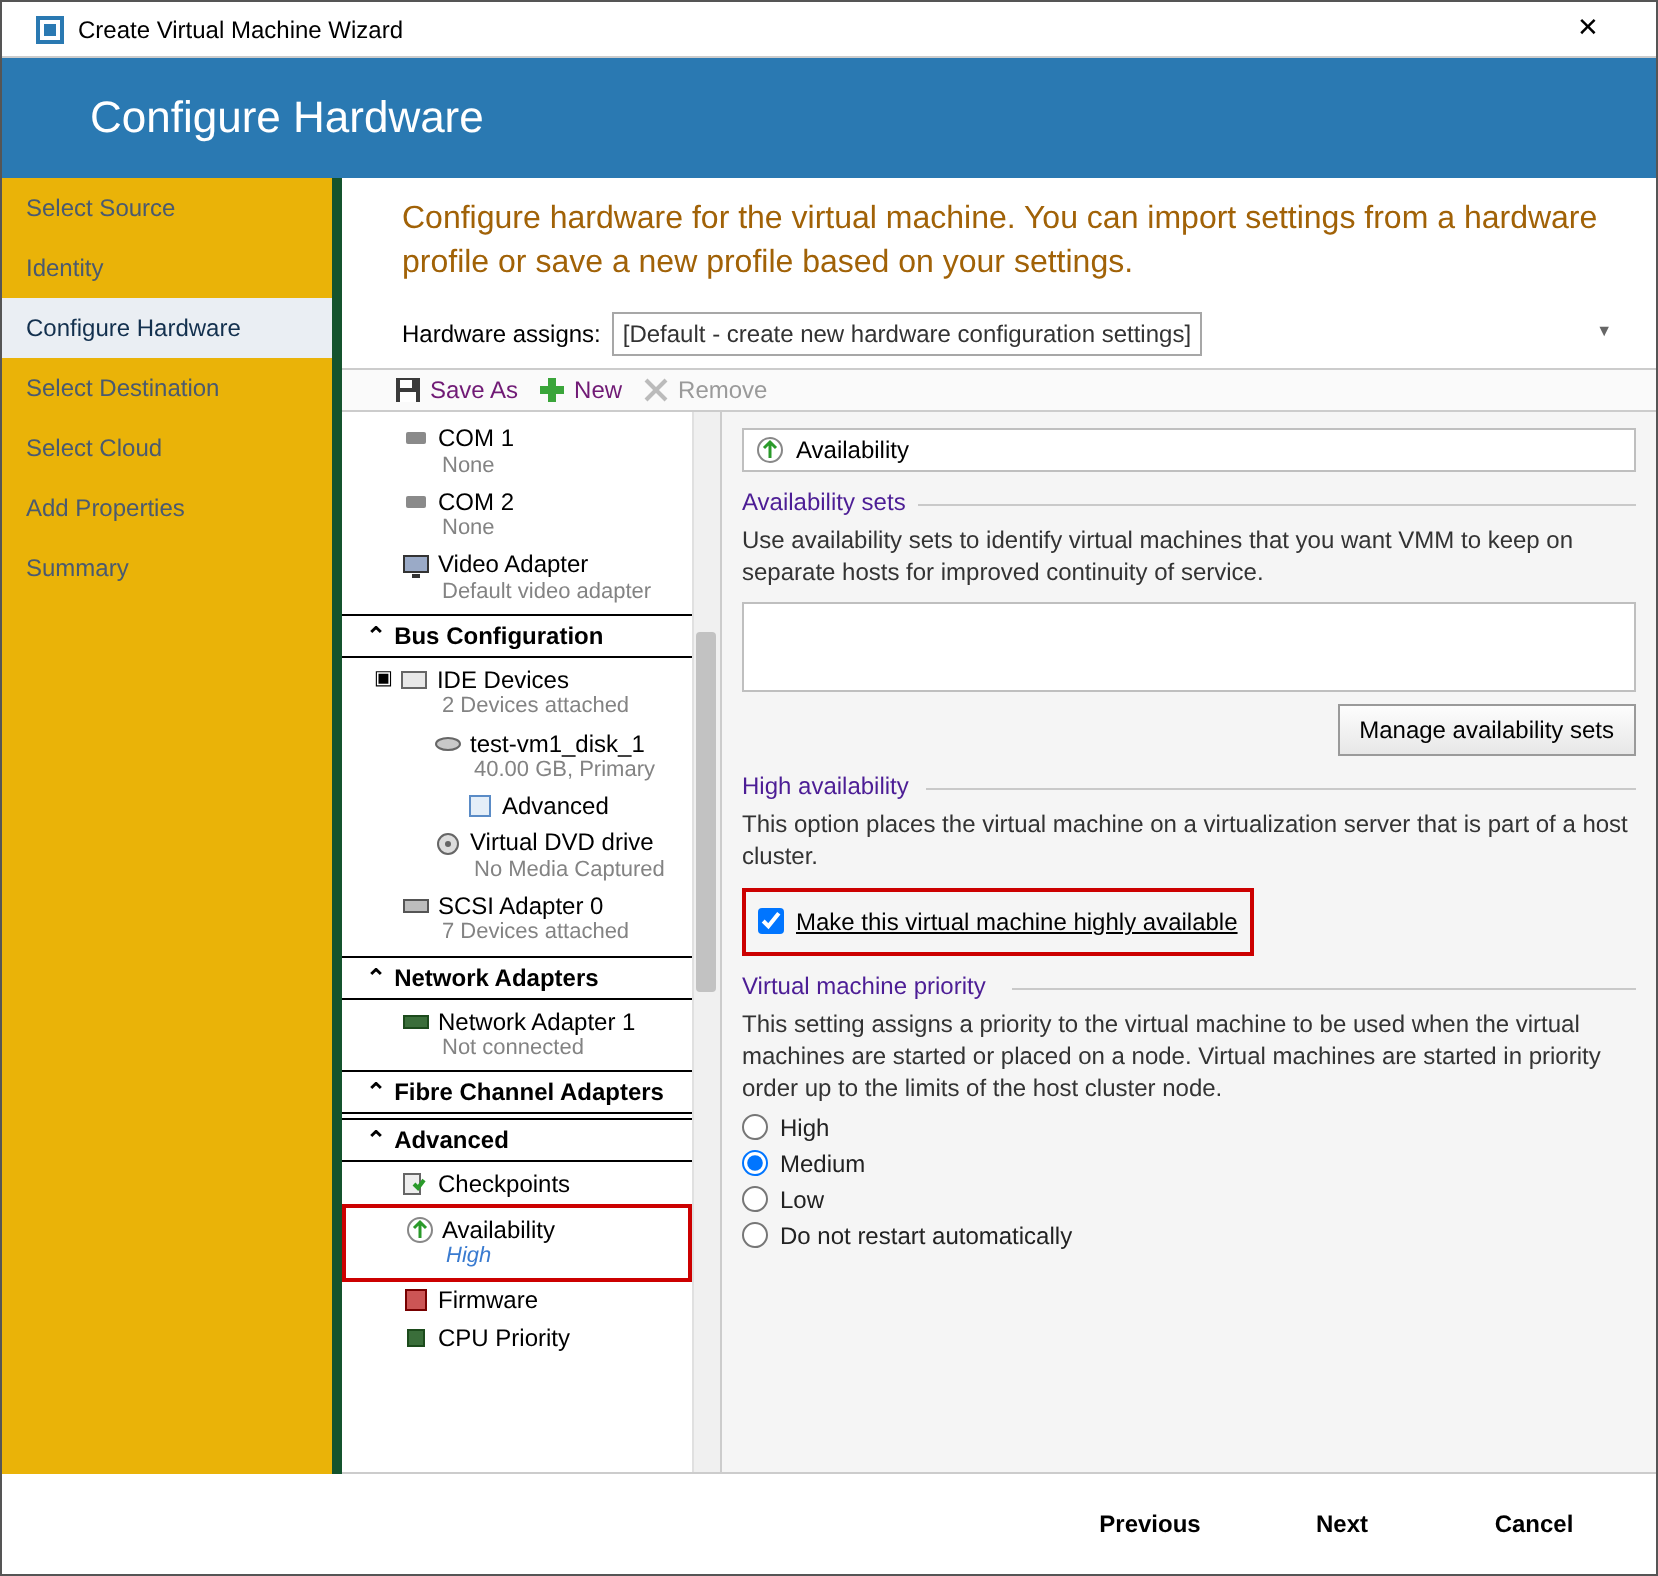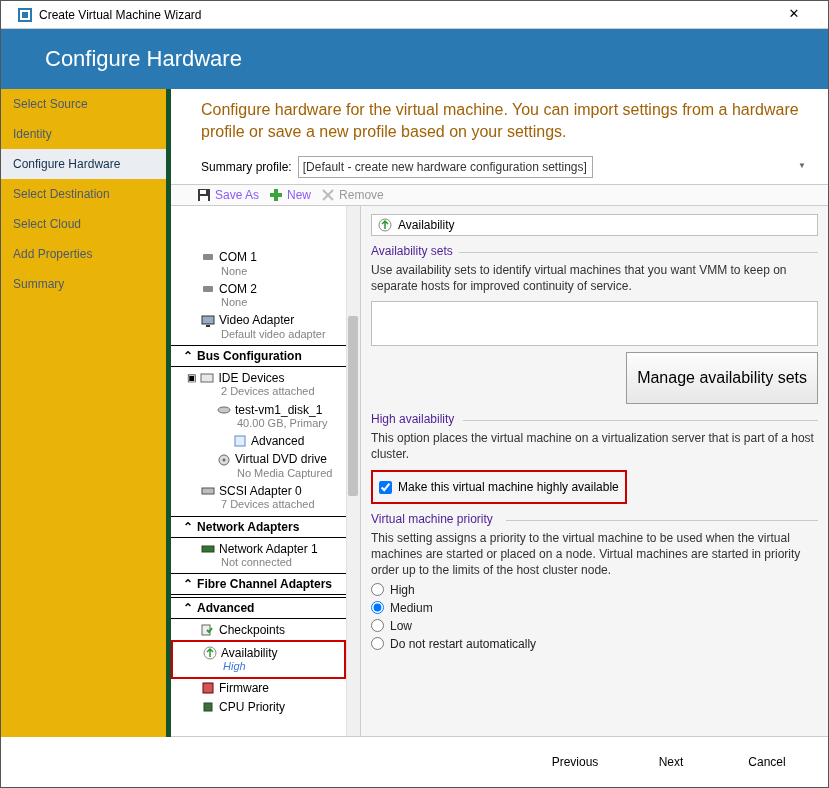--- a/index.html
+++ b/index.html
@@ -22,60 +22,60 @@
   .leftnav .step { padding: 8px 12px; color: #4a5a70; cursor: pointer; }
   .leftnav .step.active { background: #eaeef3; color: #13304e; font-weight: 400; }
 
   
   .main { flex: 1; display: flex; flex-direction: column; overflow: hidden; padding: 0 0 0 0; }
   .main-header { padding: 10px 16px 10px 30px; color: #a16207; font-size: 16px; line-height: 1.35; }
   .hw-profile-row { display: flex; align-items: center; padding: 4px 16px 6px 30px; gap: 6px; }
   .hw-profile-row label { color: #000; font-size: 12px; }
   .hw-profile-row select { flex: 1; height: 22px; border: 1px solid #a7a7a7; background: #fff; padding: 0 4px; font-size: 12px; color: #333; }
   .toolbar { display: flex; align-items: center; gap: 10px; padding: 3px 16px 3px 26px; border-top: 1px solid #ccc; border-bottom: 1px solid #ccc; background: #fafafa; }
-  .toolbar .tbtn { display: inline-flex; align-items: center; gap: 4px; font-size: 12px; color: #8b5cf6; cursor: pointer; }
+  .toolbar .tbtn { display: inline-flex; align-items: center; gap: 4px; font-size: 12px; color: #701a75; cursor: pointer; }
   .toolbar .tbtn.disabled { color: #9a9a9a; cursor: default; }
 
   .content { flex: 1; display: flex; overflow: hidden; border-bottom: 1px solid #ccc;}
 
   
   .tree { width: 190px; border-right: 1px solid #ccc; overflow-y: auto; background: #fff; position:relative;}
   .tree .scrollbar { position:absolute; right:0; top:0; bottom:0; width:14px; background:#f0f0f0; border-left:1px solid #e0e0e0;}
   .tree .thumb { position:absolute; right:2px; top:110px; width:10px; height:180px; background:#c2c2c2; border-radius:2px;}
-  .tree-inner { padding: 4px 0 4px 0; margin-top: 38px; }
+  .tree-inner { padding: 4px 0 4px 0; }
   .tree .item { padding: 2px 4px 2px 30px; line-height: 1.2; cursor:pointer;}
   .tree .item .ilabel { display:flex; align-items:center; gap:4px;}
   .tree .item .sub { color:#838383; font-size:11px; padding-left:20px; }
   .tree .item .sub.blue { color:#3a7bd0; font-style: italic;}
   .tree .section { font-weight: bold; background:#fff; padding:3px 4px 3px 12px; border-top:1px solid #000; border-bottom:1px solid #000; display:flex; align-items:center; gap:4px; margin:2px 14px 2px 0;}
   .tree .sel { background:#fff; }
   .redbox { border: 2px solid #c00; padding:2px 0; margin-right:14px;}
 
   .icon-sm { width:14px; height:14px; display:inline-block; flex-shrink:0;}
 
   
   .detail { flex:1; background:#f5f5f5; padding:8px 10px; overflow:auto;}
   .detail .panel-title { display:flex; align-items:center; gap:6px; background:#fff; border:1px solid #bfbfbf; padding:3px 6px; margin-bottom:6px;}
   .fieldset-label { color:#4c1d95; margin:8px 0 4px 0; position:relative; }
   .fieldset-label::after { content:""; position:absolute; top:8px; height:1px; background:#c9c9c9; right:0; }
   .fs1::after{ left:88px;}
   .fs2::after{ left:92px;}
   .fs3::after{ left:135px;}
   .detail p { color:#333; line-height:1.35; margin:4px 0;}
   .detail .box { background:#fff; border:1px solid #bfbfbf; height:45px; margin:6px 0; }
-  .detail .btn { display:inline-block; border:1px solid #9a9a9a; background:linear-gradient(#fdfdfd,#e7e7e7); padding:16px 10px; font-size:16px; cursor:pointer;margin-left:12px; }
+  .detail .btn { display:inline-block; border:1px solid #9a9a9a; background:linear-gradient(#fdfdfd,#e7e7e7); padding:5px 10px; font-size:12px; cursor:pointer;margin-left:12px; }
   .row-right { text-align:right; margin-top:4px;}
-  .chk { display:flex; align-items:flex-end; gap:6px; margin:4px 0;}
+  .chk { display:flex; align-items:flex-start; gap:6px; margin:4px 0;text-decoration:underline;}
   .chk input { width:13px; height:13px;}
   .radio-group label { display:flex; align-items:center; gap:6px; margin:4px 0; color:#222;}
   .radio-group input { width:13px; height:13px;}
   .redbox-inline { border:2px solid #c00; padding:4px 6px; display:inline-block; margin-top:4px;}
 
   
-  .footer { height:50px; display:flex; align-items:center; justify-content:flex-end; gap:10px; padding:0 18px; background:#fff;}
+  .footer { height:50px; display:flex; align-items:center; justify-content:flex-end; gap:10px; padding:0 18px; background:#fff;font-weight:bold;}
   .footer .btn { width:86px; text-align:center;}
   select{appearance:none;}
   .dd-wrap{position:relative; flex:1;}
   .dd-caret{position:absolute; right:6px; top:5px; font-size:8px; color:#666; pointer-events:none;}
 </style>
 </head>
 <body>
 
 <div class="titlebar">
   <span class="app-icon">
@@ -102,21 +102,21 @@
     <div class="step">Select Destination</div>
     <div class="step">Select Cloud</div>
     <div class="step">Add Properties</div>
     <div class="step">Summary</div>
   </div>
 
   <div class="main">
     <div class="main-header">Configure hardware for the virtual machine. You can import settings from a hardware profile or save a new profile based on your settings.</div>
 
     <div class="hw-profile-row">
-      <label>Summary profile:</label>
+      <label>Hardware assigns:</label>
       <div class="dd-wrap">
         <select>
           <option>[Default - create new hardware configuration settings]</option>
         </select>
         <span class="dd-caret">▼</span>
       </div>
     </div>
 
     <div class="toolbar">
       <span class="tbtn">

